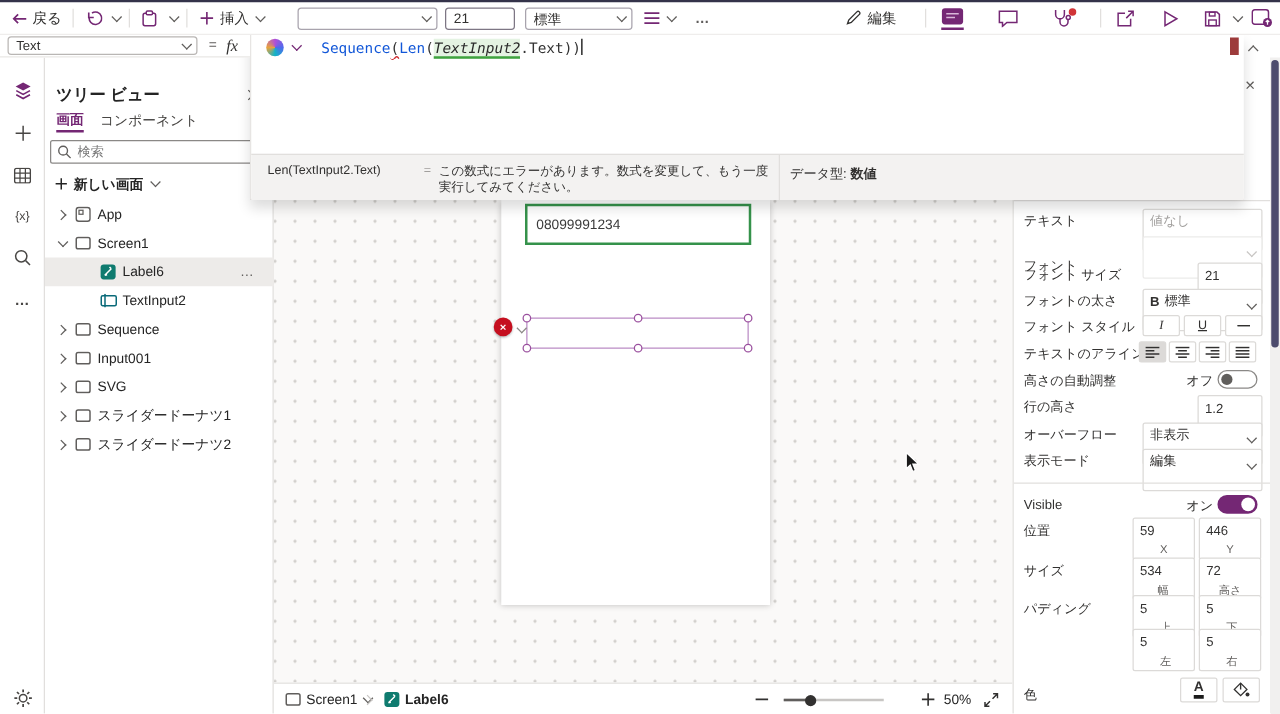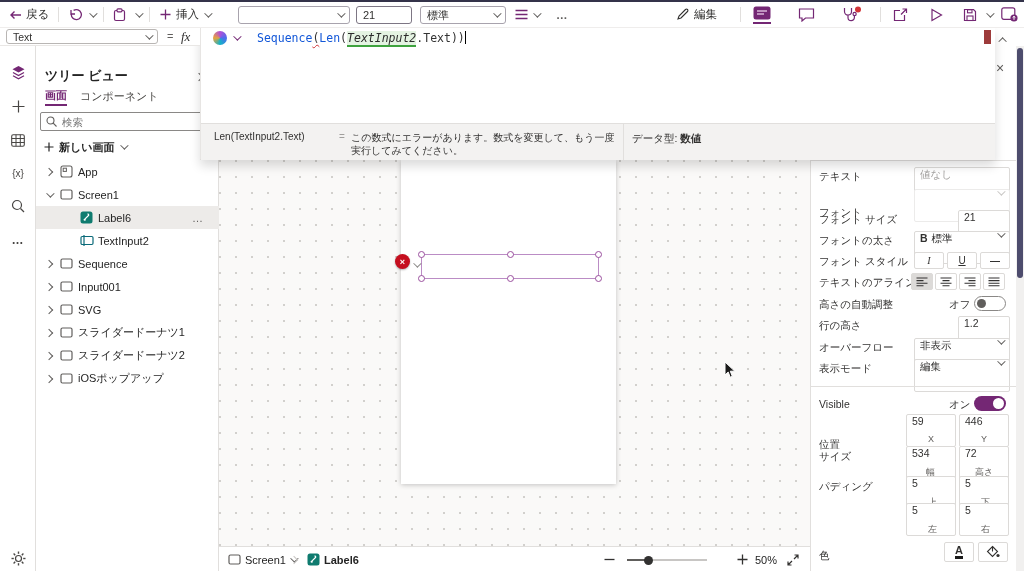--- a/index.html
+++ b/index.html
@@ -92,21 +92,21 @@
   #canvas-footer { left:219px; top:546px; width:591px; height:25px; background:#fff; border-top:1px solid #e1dfdd; z-index:4; }
   #canvas-footer .cf { position:absolute; top:0; height:25px; display:flex; align-items:center; gap:4px; font-size:11px; color:#242424; }
   #zoom-track { position:absolute; left:408px; top:12px; width:80px; height:2px; background:#c8c6c4; }
   #zoom-track-filled { position:absolute; left:0; top:0; width:21px; height:2px; background:#605e5c; }
   #zoom-thumb { position:absolute; left:17px; top:-3.5px; width:9px; height:9px; border-radius:50%; background:#323130; }
 
   
   #right-panel { left:810px; top:46px; width:206px; height:525px; background:#fff; border-left:1px solid #e1dfdd; z-index:5; }
   #rp-top-border { position:absolute; left:0; top:114px; width:206px; height:1px; background:#e1dfdd; }
   .plabel { position:absolute; left:8px; font-size:10.5px; color:#323130; }
-  .pinput { position:absolute; height:33px; border:1px solid #dcdad8; border-radius:2px; background:#fff; font-size:10.5px; color:#323130; display:flex; align-items:flex-start; padding:0 5px; }
+  .pinput { position:absolute; height:33px; border:1px solid #dcdad8; border-radius:2px; background:#fff; font-size:10.5px; color:#323130; display:flex; align-items:flex-end; padding:16px 5px; }
   .pselect { justify-content:flex-start; }
   .pselect .chv { position:absolute; right:6px; }
   .ph { color:#a19f9d; }
   .sub { position:absolute; font-size:9px; color:#605e5c; }
   .stylebtn { position:absolute; width:30px; height:17px; border:1px solid #dcdad8; border-radius:2px; background:#fff; display:flex; align-items:center; justify-content:center; font-size:10px; color:#323130; }
   .alignbtn { position:absolute; width:22px; height:17px; border:1px solid #dcdad8; border-radius:2px; background:#fff; display:flex; align-items:center; justify-content:center; }
   .alignbtn.on { background:#dcdad8; }
   .toggle { position:absolute; width:32px; height:15px; border-radius:8px; }
   .toggle-off { border:1px solid #8a8886; background:#fff; }
   .toggle-off .knob { position:absolute; left:2px; top:2px; width:9px; height:9px; border-radius:50%; background:#605e5c; }
@@ -402,34 +402,28 @@
         </div>
         <div class="tree-item ind0">
           <span class="ti-chv chv chv-right"></span>
           <span class="ti-icon">
             <svg width="13" height="11">
               <rect x="1" y="1" width="11" height="9" rx="1.5" stroke="#605e5c" fill="none" stroke-width="1.2"></rect>
             </svg>
           </span>
           <span class="ti-label">スライダードーナツ2</span>
         </div>
-        <div class="tree-item ind0">
-          <span class="ti-chv chv chv-right"></span>
-          <span class="ti-icon">
-            <svg width="13" height="11">
-              <rect x="1" y="1" width="11" height="9" rx="1.5" stroke="#605e5c" fill="none" stroke-width="1.2"></rect>
-            </svg>
-          </span>
-          <span class="ti-label">iOSポップアップ</span>
-        </div>
       </div>
   </div>
 
   <div id="canvas" class="abs">
     <div id="phone">
+      <div id="canvas-input">
+        <span>08099991234</span>
+      </div>
       <div id="label-sel">
         <div class="handle" style="left:-4px;top:-4px;"></div>
         <div class="handle" style="left:85px;top:-4px;"></div>
         <div class="handle" style="right:-4px;top:-4px;"></div>
         <div class="handle" style="left:-4px;bottom:-4px;"></div>
         <div class="handle" style="left:85px;bottom:-4px;"></div>
         <div class="handle" style="right:-4px;bottom:-4px;"></div>
       </div>
     </div>
     <div id="err-badge">
@@ -585,21 +579,21 @@
       </div>
 
     <div id="rp-divider"></div>
 
     <span class="plabel" style="top:352px;">Visible</span>
     <span class="state-txt" style="left:138px;top:352px;">オン</span>
     <div class="toggle toggle-on" style="left:163px;top:350px;">
         <div class="knob"></div>
       </div>
 
-    <span class="plabel" style="top:372px;margin-top:20px;">位置</span>
+    <span class="plabel" style="top:372px;">位置</span>
     <div class="pinput" style="left:95px;top:368px;width:50px;">
         <span>59</span>
       </div>
     <div class="pinput" style="left:148px;top:368px;width:50px;">
         <span>446</span>
       </div>
     <span class="sub" style="left:117px;top:388px;">X</span>
     <span class="sub" style="left:170px;top:388px;">Y</span>
 
     <span class="plabel" style="top:404px;">サイズ</span>

